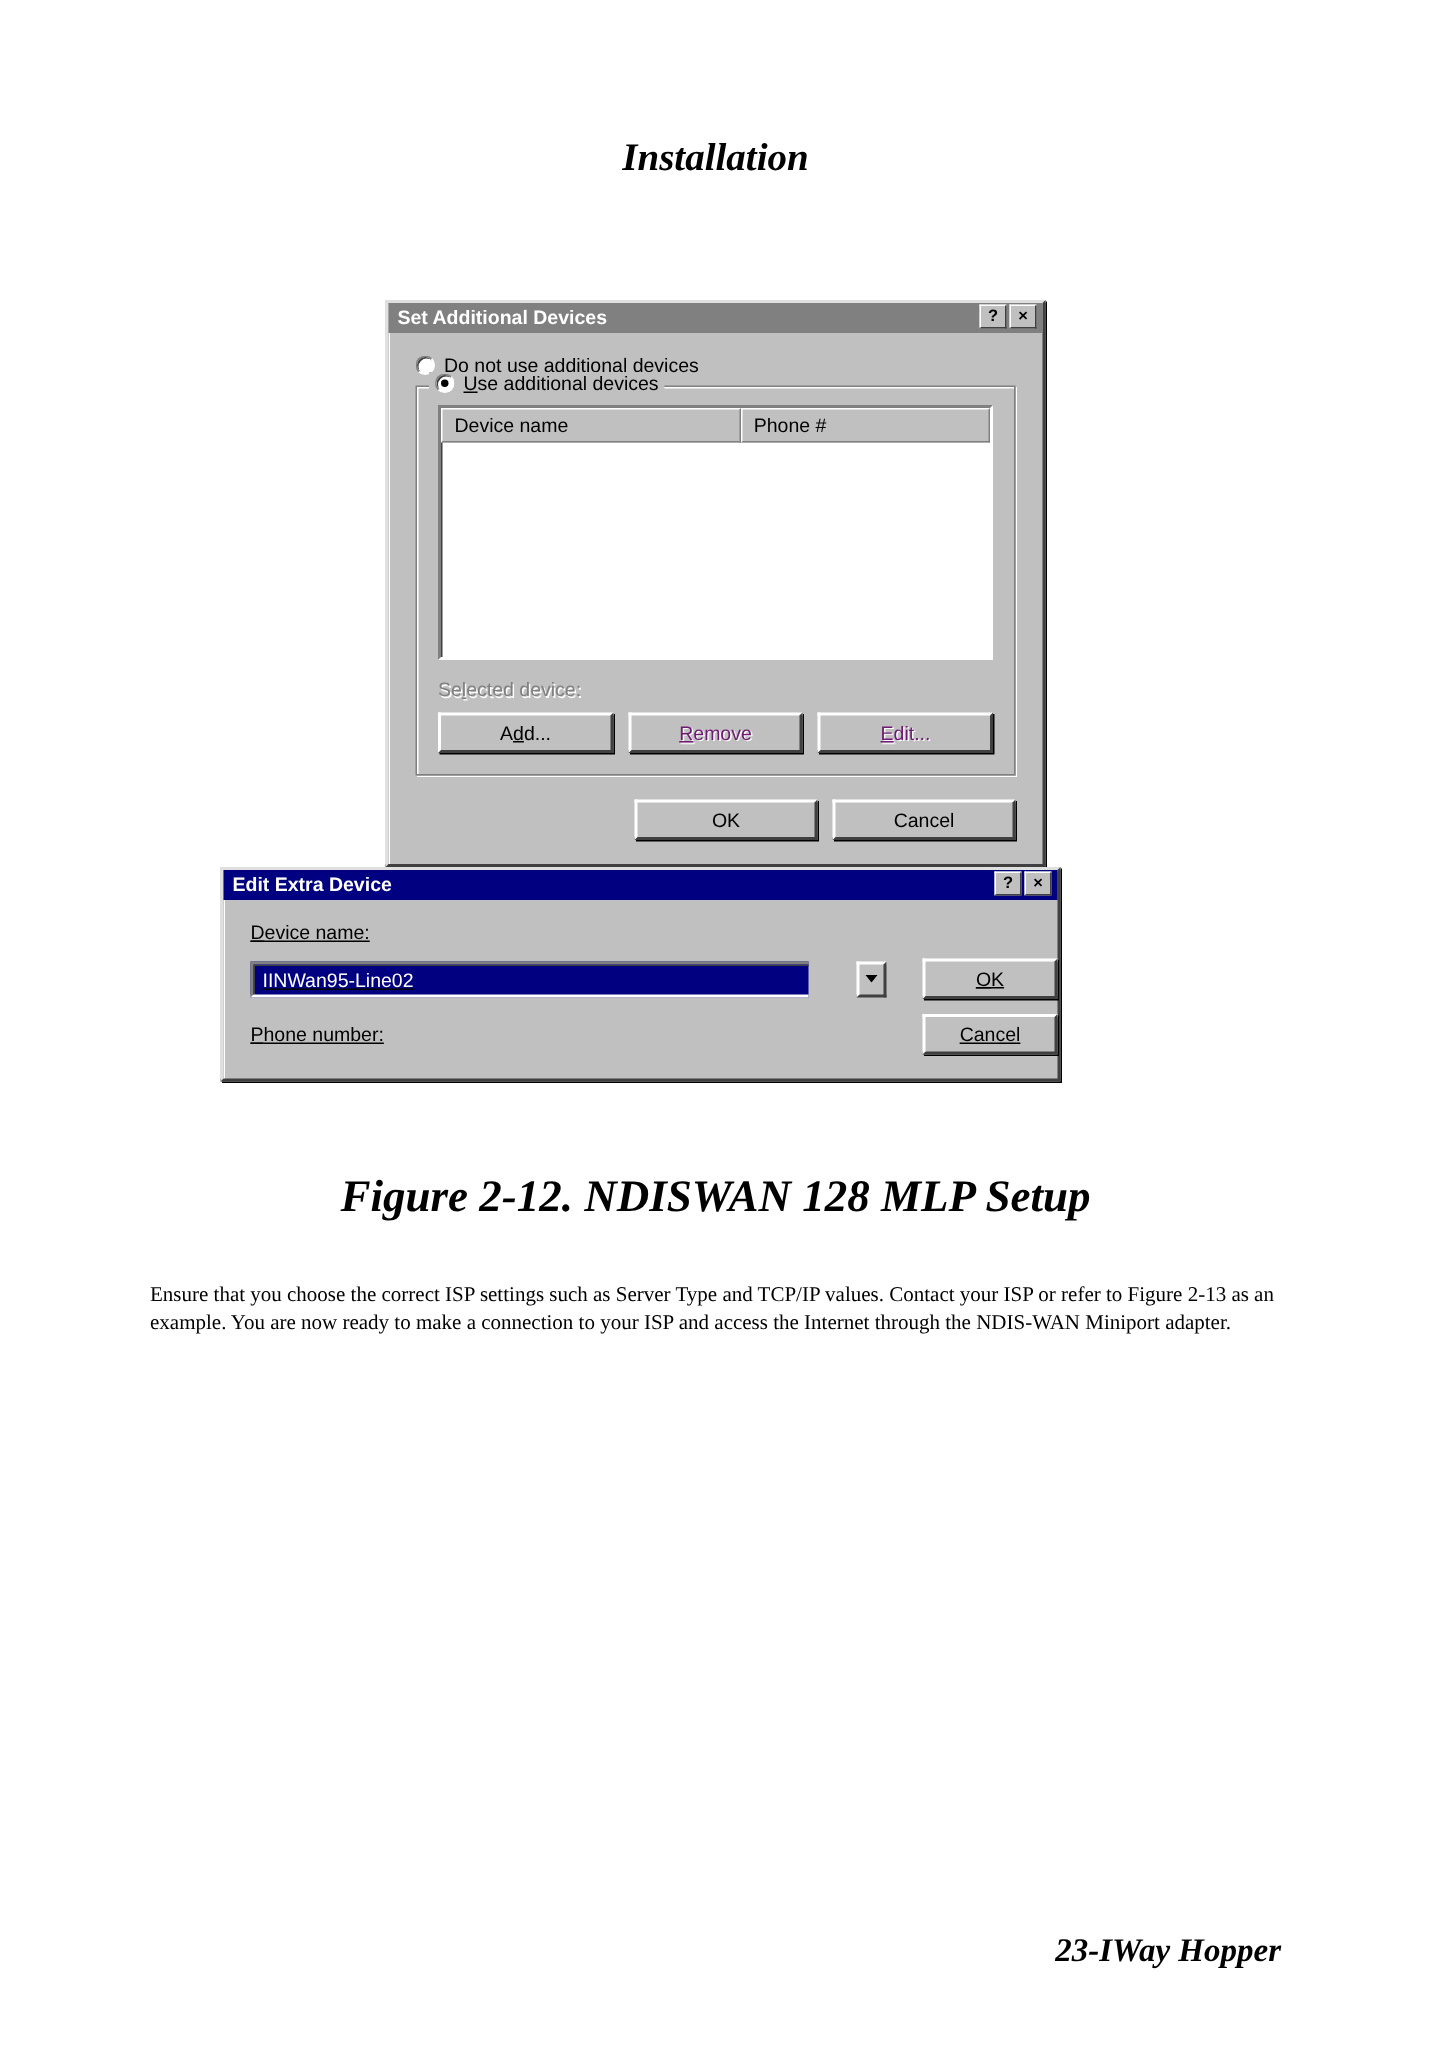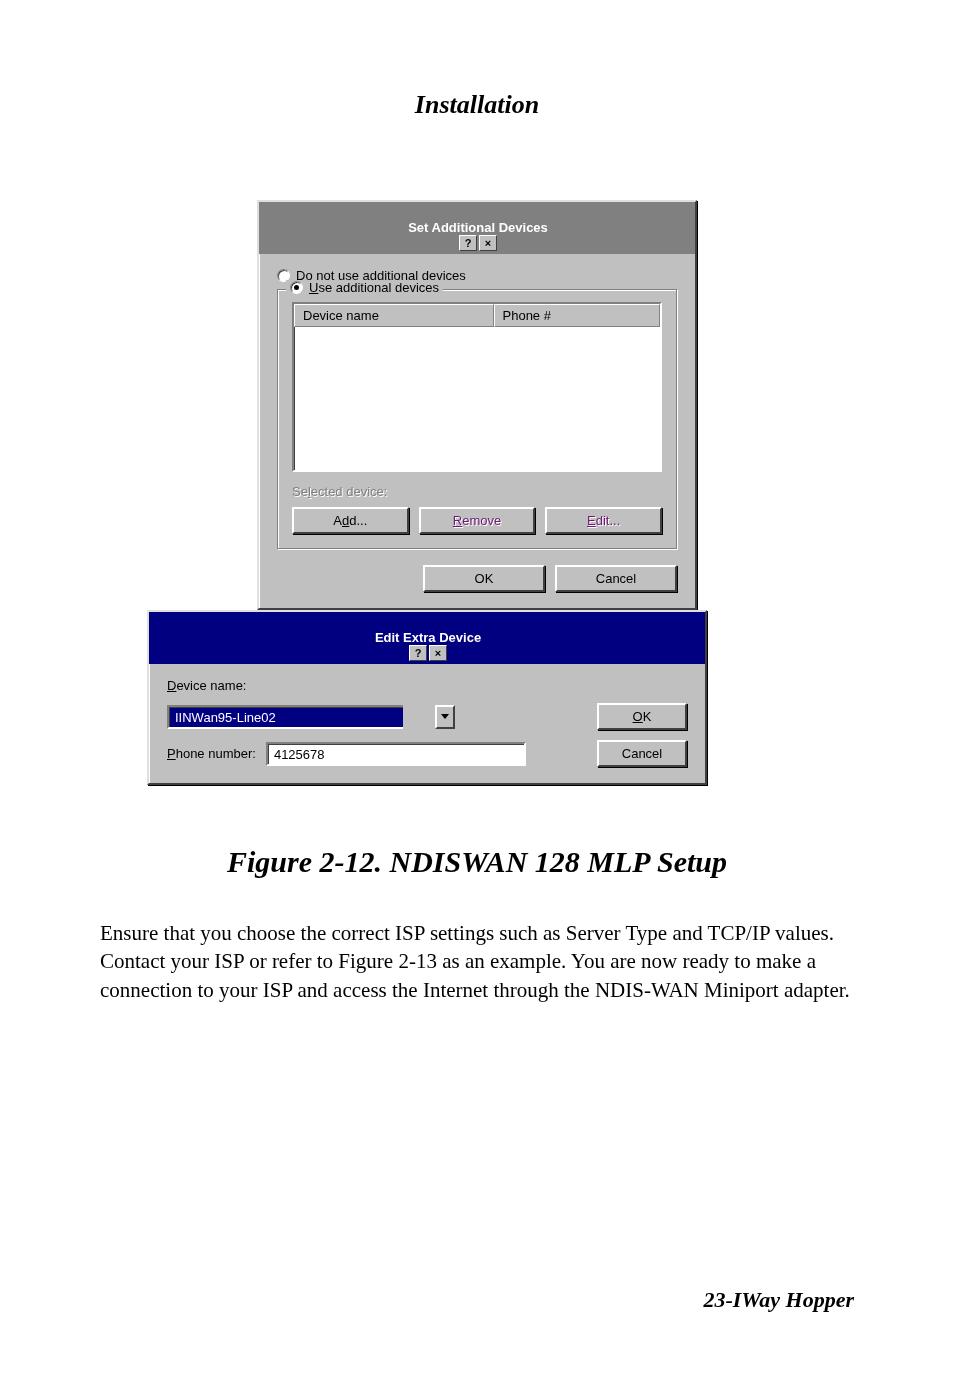--- a/index.html
+++ b/index.html
@@ -33,22 +33,21 @@
       border-color: #dfdfdf #404040 #404040 #dfdfdf;
       box-shadow: 1px 1px 0 #000, inset 1px 1px 0 #fff;
     }
     .titlebar {
       display: flex;
       align-items: center;
       justify-content: space-between;
       background: #000080;
       color: #fff;
       font-weight: bold;
-      padding: 18px 4px 3px 6px;
-      flex-direction: column;
+      padding: 1px 4px 3px 6px;
     }
     .titlebar.inactive { background: #808080; }
     .titlebar-buttons { display: flex; gap: 2px; }
     .titlebar-btn {
       width: 18px; height: 16px;
       background: #c0c0c0;
       border: 1px solid;
       border-color: #fff #404040 #404040 #fff;
       display: flex; align-items: center; justify-content: center;
       font-family: Arial, sans-serif;
@@ -118,56 +117,56 @@
     .text-input {
       background: #fff;
       border: 2px solid;
       border-color: #808080 #fff #fff #808080;
       box-shadow: inset 1px 1px 0 #404040;
       padding: 3px 6px;
       height: 24px;
     }
     .combo {
       display: flex;
-      width: 288px;
+      width: 424px;
       gap: 32px;
     }
     .combo .text-input { flex: 1; border-right: none; }
     .combo .text-input.selected { background: #000080; color: #fff; }
     .combo-btn {
       width: 20px;
       background: #c0c0c0;
       border: 2px solid;
       border-color: #fff #404040 #404040 #fff;
       display: flex; align-items: center; justify-content: center;
     }
     .combo-arrow {
       width: 0; height: 0;
       border-left: 4px solid transparent;
       border-right: 4px solid transparent;
       border-top: 5px solid #000;
     }
-    .dialog2 .dialog-body { padding: 14px 18px 16px 18px; display: grid; grid-template-columns: 1fr auto; grid-template-rows: auto auto auto; column-gap: 24px; row-gap: 10px; align-items: center; }
+    .dialog2 .dialog-body { padding: 14px 18px 16px 18px; display: grid; grid-template-columns: 1fr auto; grid-template-rows: auto auto auto; column-gap: 24px; row-gap: 10px; align-items: center; text-decoration: underline; }
     .dialog2 .device-label { grid-column: 1; grid-row: 1; }
     .dialog2 .combo-wrap { grid-column: 1; grid-row: 2; }
     .dialog2 .ok-btn { grid-column: 2; grid-row: 2; }
     .dialog2 .phone-row { grid-column: 1; grid-row: 3; display:flex; align-items:center; gap:10px; }
     .dialog2 .cancel-btn { grid-column: 2; grid-row: 3; }
     .dialog2 .win-btn { width: 90px; }
     .dialog2 .text-input.phone { width: 260px; }
 
     .figure-caption {
       font-style: italic;
       font-weight: bold;
       font-size: 30px;
       text-align: center;
       margin: 40px 0 40px 0;
     }
     .body-text {
-      font-size: 21px;
+      font-size: 14px;
       line-height: 1.35;
     }
     .footer {
       position: absolute;
       bottom: 60px;
       right: 100px;
       font-style: italic;
       font-weight: bold;
       font-size: 22px;
     }
@@ -257,21 +256,20 @@
           </div>
         </div>
       </div>
       <div class="win-btn ok-btn">
         <span class="underline-char">O</span><span>K</span>
       </div>
       <div class="phone-row">
         <span>
           <span class="underline-char">P</span><span>hone number:</span>
         </span>
-        <div class="text-input phone">4125678</div>
       </div>
       <div class="win-btn cancel-btn">Cancel</div>
     </div>
   </div>
 
 </div>
 
 <div class="figure-caption">Figure 2-12. NDISWAN 128 MLP Setup</div>
 
 <div class="body-text">Ensure that you choose the correct ISP settings such as Server Type and TCP/IP values.  Contact your ISP or refer to Figure 2-13 as an example.  You are now ready to make a connection to your ISP and access the Internet through the NDIS-WAN Miniport adapter.</div>

